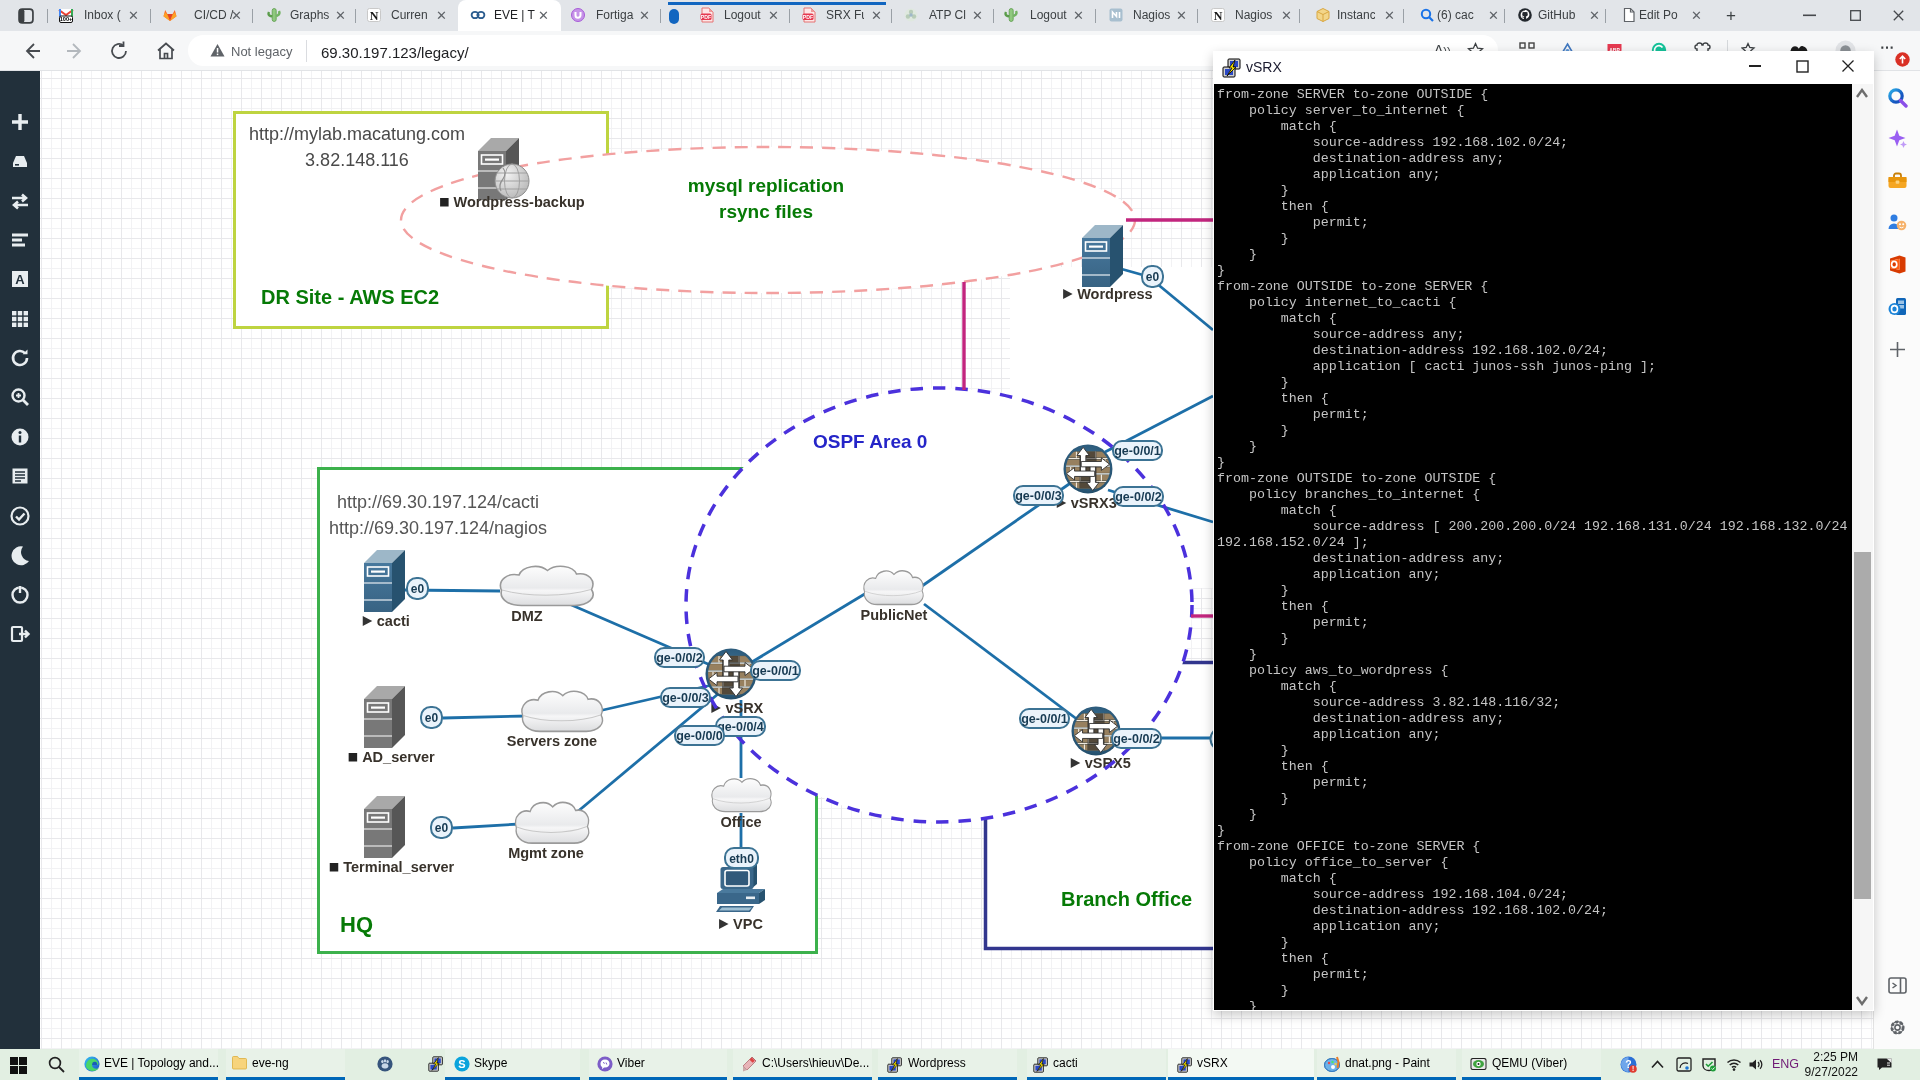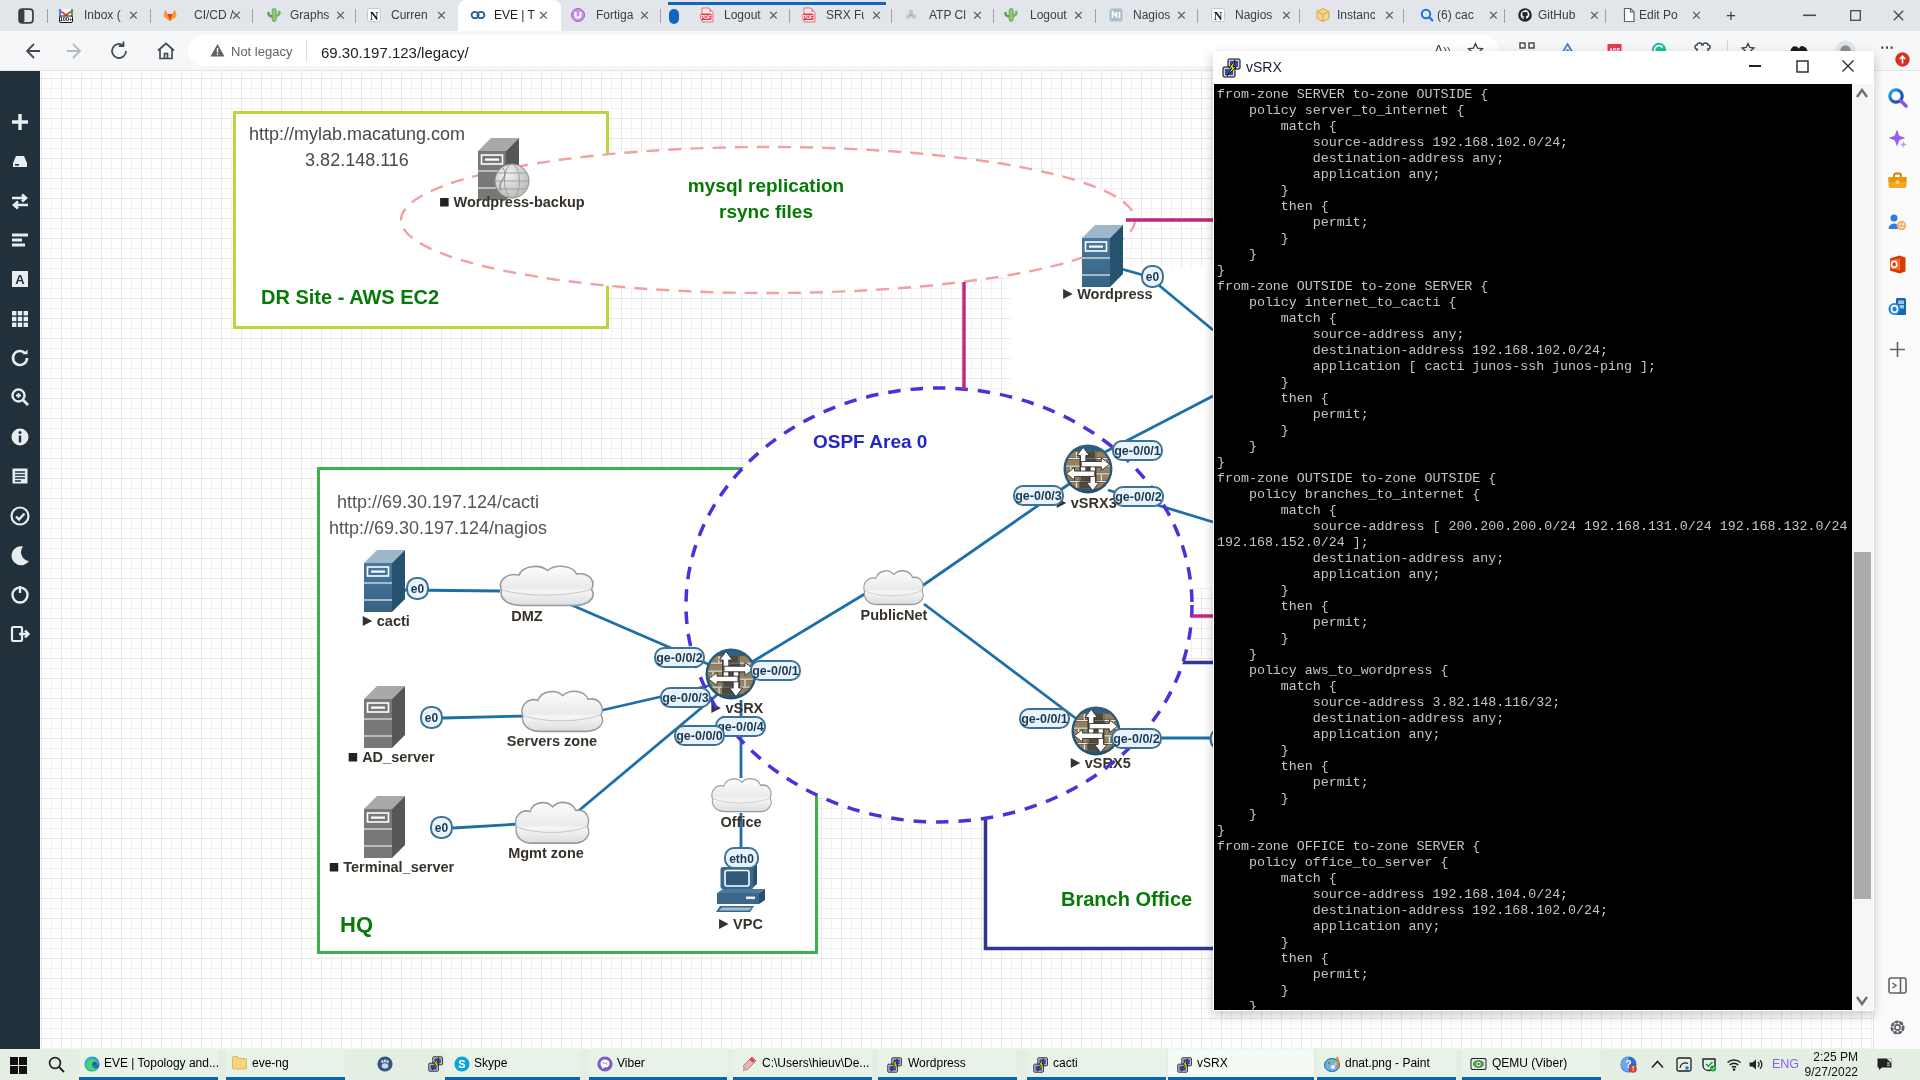--- a/index.html
+++ b/index.html
@@ -842,21 +842,21 @@
         </g>
         <circle cx="8" cy="11.6" r="1.3" fill="#222"></circle>
       </svg>
       <svg style="position:absolute;left:1748px;top:8px" width="16" height="15" viewBox="0 0 16 15">
         <path d="M1.5 5.5 H4.5 L8 2.5 V12.5 L4.5 9.5 H1.5 Z" fill="#222"></path>
         <g fill="none" stroke="#222" stroke-width="1.3">
           <path d="M10 5 a3.5 3.5 0 0 1 0 5"></path>
           <path d="M12 3.2 a6 6 0 0 1 0 8.6"></path>
         </g>
       </svg>
-      <div style="position:absolute;left:1772px;top:8px;font-size:12.5px;color:#8b5cf6">ENG</div>
+      <div style="position:absolute;left:1772px;top:8px;font-size:12.5px;color:#701a75">ENG</div>
       <div style="position:absolute;left:1803px;top:1px;width:55px;text-align:right;font-size:12px;color:#111;line-height:14.5px">2:25 PM<br>9/27/2022</div>
       <svg style="position:absolute;left:1876px;top:8px" width="17" height="15" viewBox="0 0 17 15">
         <path d="M1.5 1.5 H15.5 V10.5 H6 L3 13 V10.5 H1.5 Z" fill="#222"></path>
         <path d="M10.5 1.5 H15.5 V6 Z" fill="#fff" opacity="0.9"></path>
         <path d="M11 6 h3 M11 8.2 h3" stroke="#fff" stroke-width="0.9"></path>
       </svg>
     </div>
 </div>
 
 </body></html>

